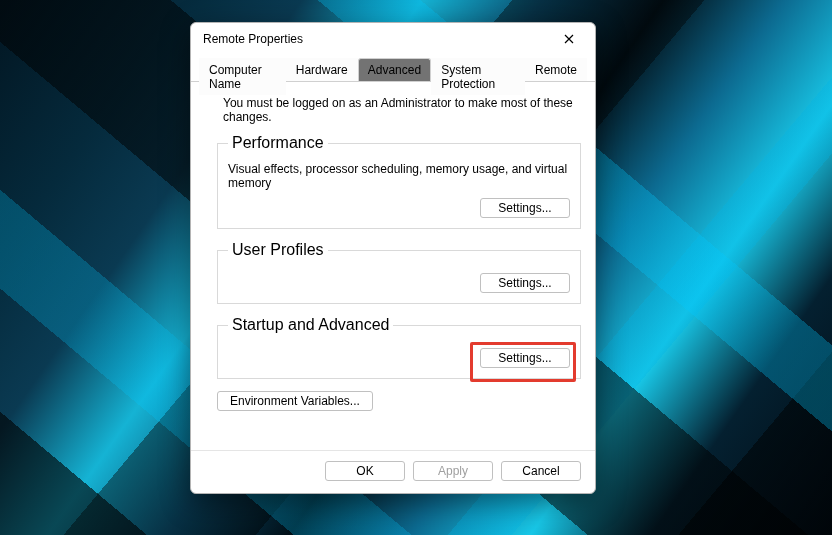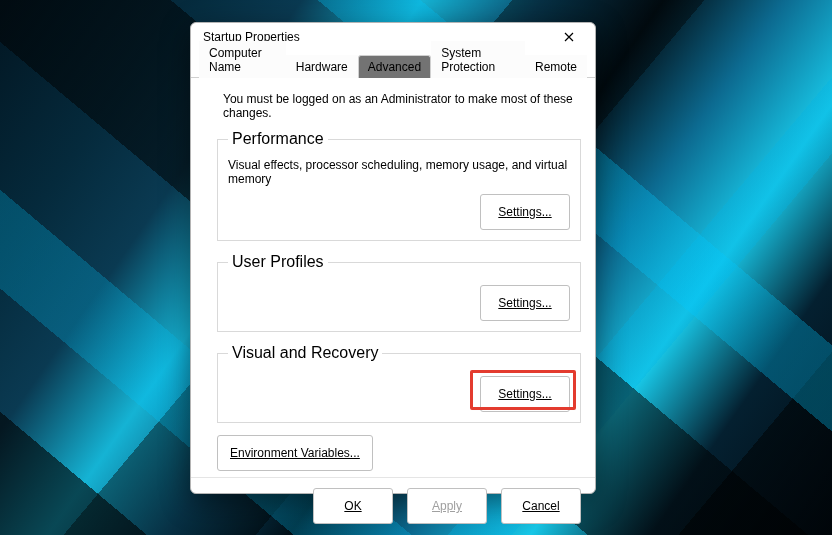--- a/index.html
+++ b/index.html
@@ -59,21 +59,21 @@
     font-size: 14px;
     color: #000;
     border-radius: 4px;
   }
   .tabs {
     display: flex;
     padding: 0 8px;
     border-bottom: 1px solid #d0d0d0;
     gap: 0;
     height: 24px;
-    align-items: flex-end;
+    align-items: flex-start;
     font-size: 12px;
     margin-top: 2px;
   }
   .tab {
     padding: 4px 9px 4px 9px;
     border: 1px solid transparent;
     border-bottom: none;
     color: #000;
     position: relative;
     top: 1px;
@@ -110,60 +110,59 @@
     font-size: 12px;
     margin: 0 0 8px 0;
   }
   .group .btn-row {
     display: flex;
     justify-content: flex-end;
     margin-top: 4px;
   }
   button.win {
     min-width: 90px;
-    height: 36px;
+    height: 20px;
     background: #ffffff;
     border: 1px solid #c0c0c0;
     border-radius: 3px;
     font-size: 12px;
     color: #000;
     padding: 0 12px;
     font-family: inherit;
-    text-decoration: underline;
   }
   button.win:disabled { color: #a0a0a0; }
   .highlight {
     position: absolute;
     border: 3px solid #e33b2e;
     border-radius: 2px;
     pointer-events: none;
   }
   .env-row {
     display: flex;
     justify-content: flex-start;
     margin: 6px 0 2px 0;
   }
   .footer {
     display: flex;
     justify-content: flex-end;
-    gap: 14px;
+    gap: 8px;
     padding: 10px 14px 12px 14px;
     border-top: 1px solid #e5e5e5;
   }
   .footer button.win { min-width: 80px; }
 </style>
 </head>
 <body>
 
 <div class="desktop">
 
   <div class="dialog">
 
     <div class="titlebar">
-      <div class="title">Startup Properties</div>
+      <div class="title">Remote Properties</div>
       <div class="close-btn">
         <svg width="10" height="10" viewBox="0 0 10 10">
             <path d="M1 1 L9 9 M9 1 L1 9" stroke="currentColor" stroke-width="1.2" fill="none"></path>
           </svg>
       </div>
     </div>
 
     <div class="tabs">
       <div class="tab">Computer Name</div>
       <div class="tab">Hardware</div>
@@ -184,21 +183,21 @@
       </fieldset>
 
       <fieldset class="group">
         <legend>User Profiles</legend>
         <div class="btn-row">
           <button class="win">Settings...</button>
         </div>
       </fieldset>
 
       <fieldset class="group" style="position:relative;">
-        <legend>Visual and Recovery</legend>
+        <legend>Startup and Advanced</legend>
         <div class="btn-row" style="position:relative;">
           <button class="win">Settings...</button>
           <div class="highlight" style="left:auto; right:-6px; top:-6px; width:100px; height:34px;"></div>
         </div>
       </fieldset>
 
       <div class="env-row">
         <button class="win" style="min-width:140px;">Environment Variables...</button>
       </div>
     </div>

